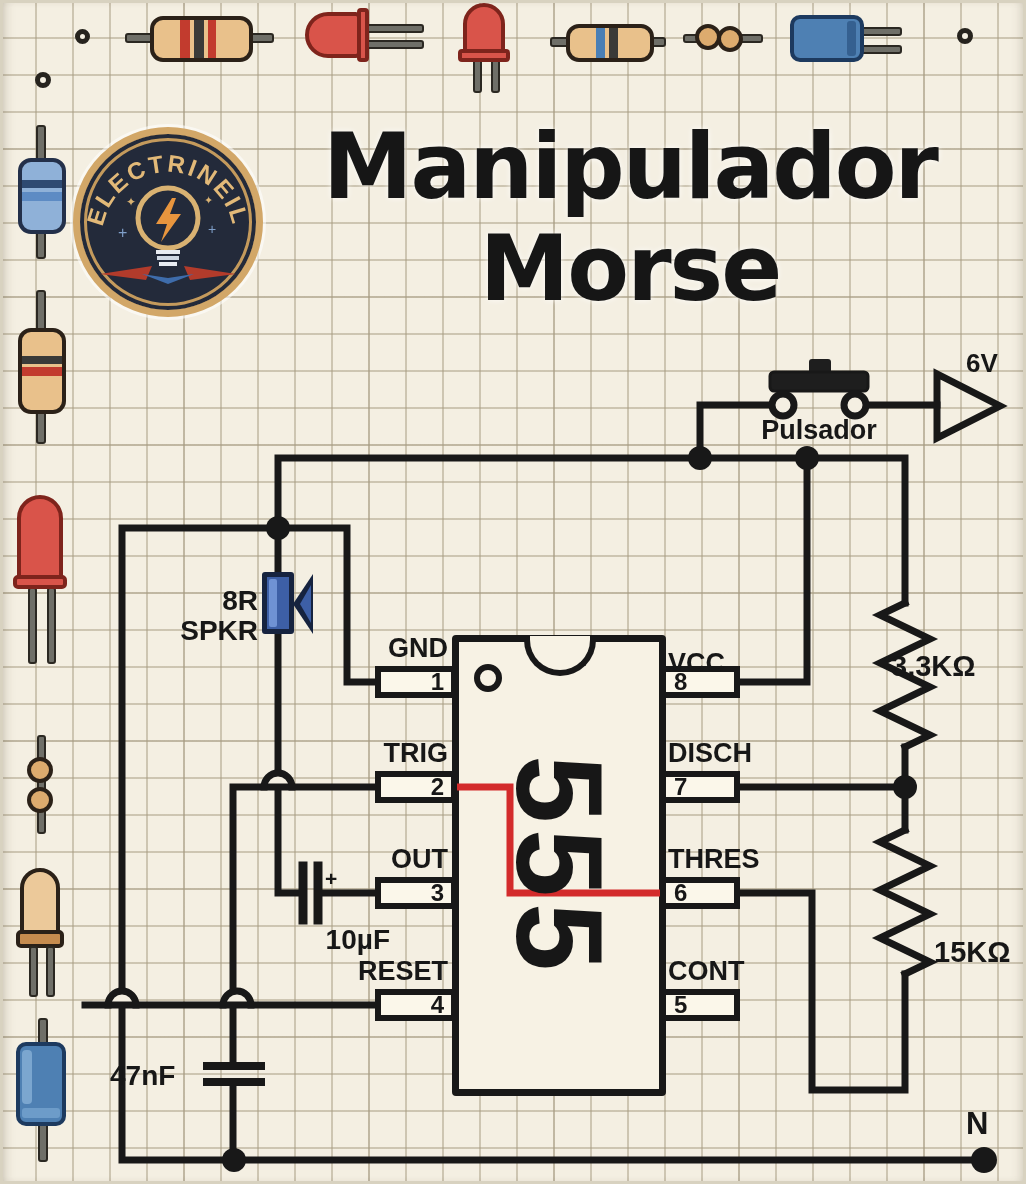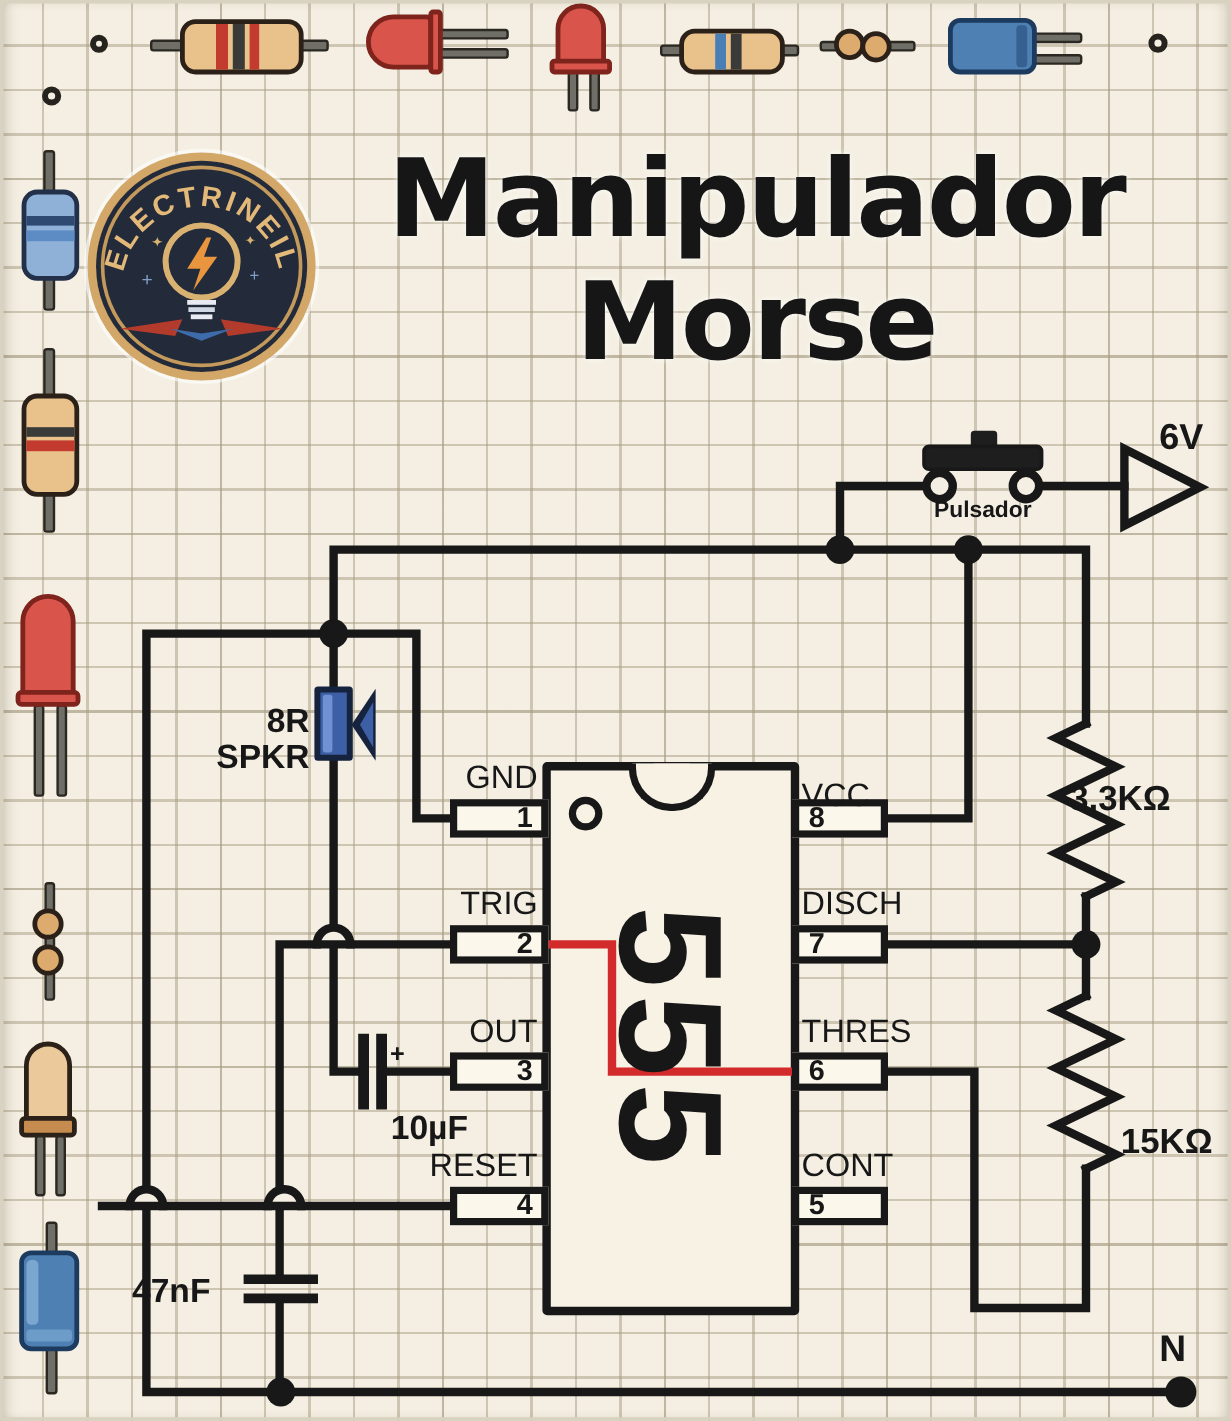--- a/index.html
+++ b/index.html
@@ -22,21 +22,21 @@
             border:6px solid #181818;border-top:none;border-radius:0 0 72px 72px;z-index:4;}
   .ic-pin1dot{left:474px;top:664px;width:28px;height:28px;box-sizing:border-box;border:6px solid #181818;
               border-radius:50%;z-index:4;}
   .ic-label{left:452px;top:635px;width:214px;height:461px;display:flex;align-items:center;justify-content:center;z-index:6;}
   .ic-label span{transform:rotate(90deg);font-family:"Liberation Sans",sans-serif;font-weight:700;
                  font-size:122px;letter-spacing:6px;color:#171717;}
   .pinbox{box-sizing:border-box;width:82px;height:32px;border:6px solid #181818;background:#fbf7ea;
           z-index:7;font-weight:700;font-size:24px;line-height:20px;color:#171717;}
   .pinbox.pl{left:375px;text-align:right;padding-right:7px;}
   .pinbox.pr{left:660px;width:80px;text-align:left;padding-left:8px;}
-  .pinlabel{height:30px;font-weight:400;font-size:27px;color:#171717;z-index:8;letter-spacing:0px;}
+  .pinlabel{height:30px;font-weight:700;font-size:27px;color:#171717;z-index:8;letter-spacing:0px;}
   .pinlabel.ll{left:260px;width:188px;text-align:right;padding-right:0;}
   .pinlabel.lr{left:668px;width:170px;text-align:left;}
   .anno{font-weight:700;color:#171717;z-index:8;}
   
   .spk-rect{left:262px;top:572px;width:32px;height:62px;box-sizing:border-box;background:#3d5fa6;
             border:5px solid #16233f;border-radius:3px;z-index:5;}
   .spk-rect::before{content:"";position:absolute;left:2px;top:2px;width:8px;height:48px;background:#6f92d4;border-radius:2px;}
   .spk-cone-o{left:293px;top:574px;width:0;height:0;border-right:20px solid #16233f;
               border-top:30px solid transparent;border-bottom:30px solid transparent;z-index:5;}
   .spk-cone-i{left:300px;top:585px;width:0;height:0;border-right:11px solid #3d5fa6;
@@ -160,22 +160,22 @@
 
 <div class="abs spk-rect"></div>
 <div class="abs spk-cone-o"></div>
 <div class="abs spk-cone-i"></div>
 
 <div class="abs anno" style="left:120px;top:585px;width:138px;text-align:right;font-size:28px;">8R</div>
 <div class="abs anno" style="left:120px;top:615px;width:138px;text-align:right;font-size:28px;">SPKR</div>
 <div class="abs anno" style="left:325px;top:867px;font-size:21px;">+</div>
 <div class="abs anno" style="left:255px;top:924px;width:135px;text-align:right;font-size:28px;">10µF</div>
 <div class="abs anno" style="left:110px;top:1060px;width:88px;text-align:left;font-size:28px;">47nF</div>
-<div class="abs anno" style="left:739px;top:415px;width:160px;text-align:center;font-size:19px;">Pulsador</div>
-<div class="abs anno" style="left:966px;top:348px;font-size:30px;">6V</div>
+<div class="abs anno" style="left:739px;top:415px;width:160px;text-align:center;font-size:27px;">Pulsador</div>
+<div class="abs anno" style="left:966px;top:348px;font-size:26px;">6V</div>
 <div class="abs anno" style="left:891px;top:650px;font-size:29px;">3,3KΩ</div>
 <div class="abs anno" style="left:934px;top:936px;font-size:29px;">15KΩ</div>
 <div class="abs anno" style="left:966px;top:1106px;font-size:31px;">N</div>
 
 <div class="abs title">
   <div>Manipulador</div>
   <div>Morse</div>
 </div>
 
 <div class="abs logo">

